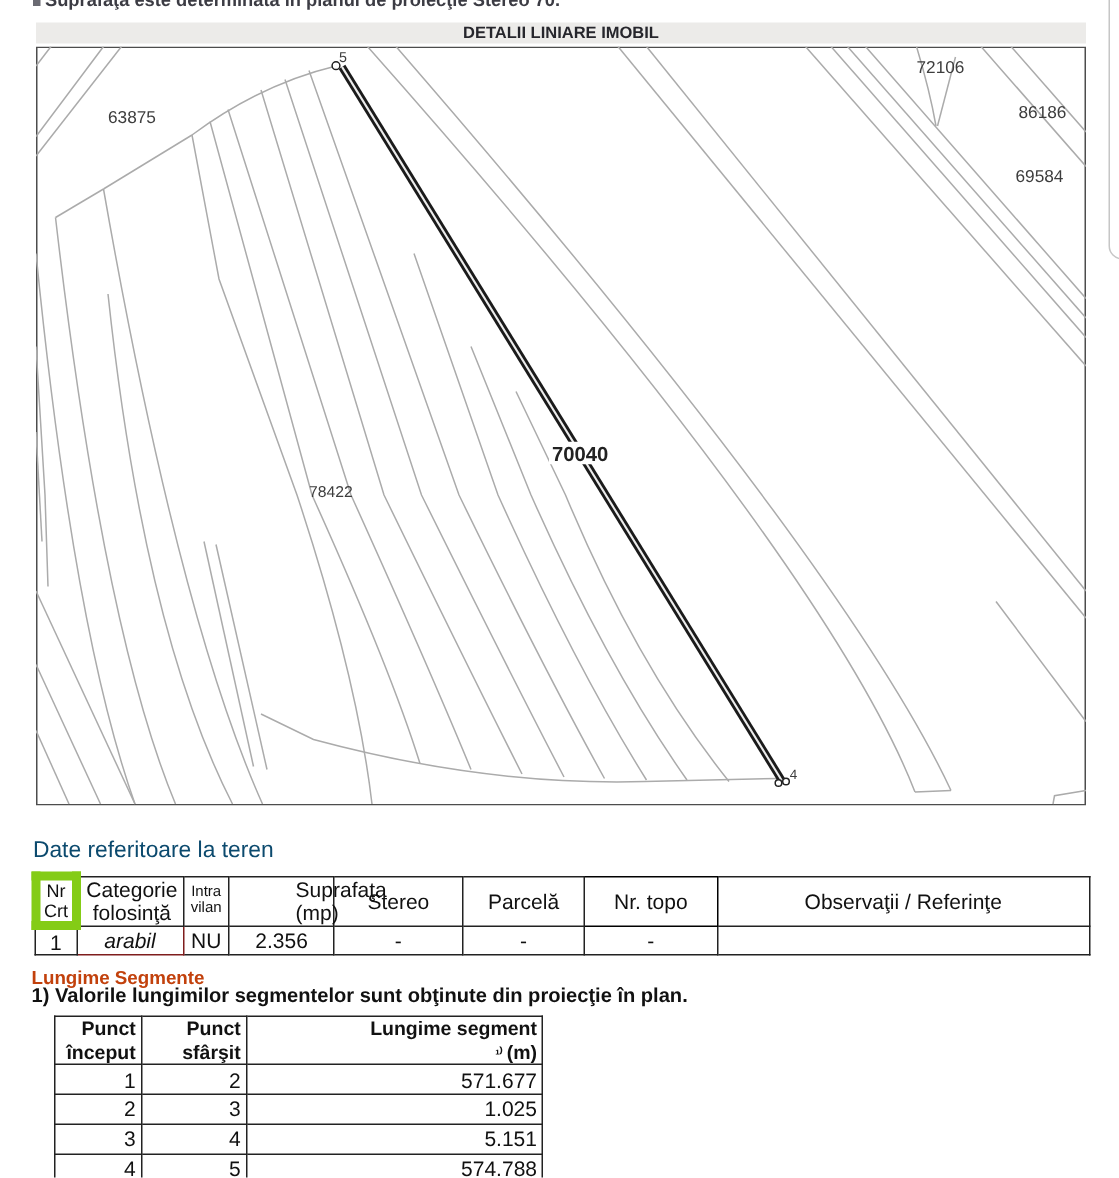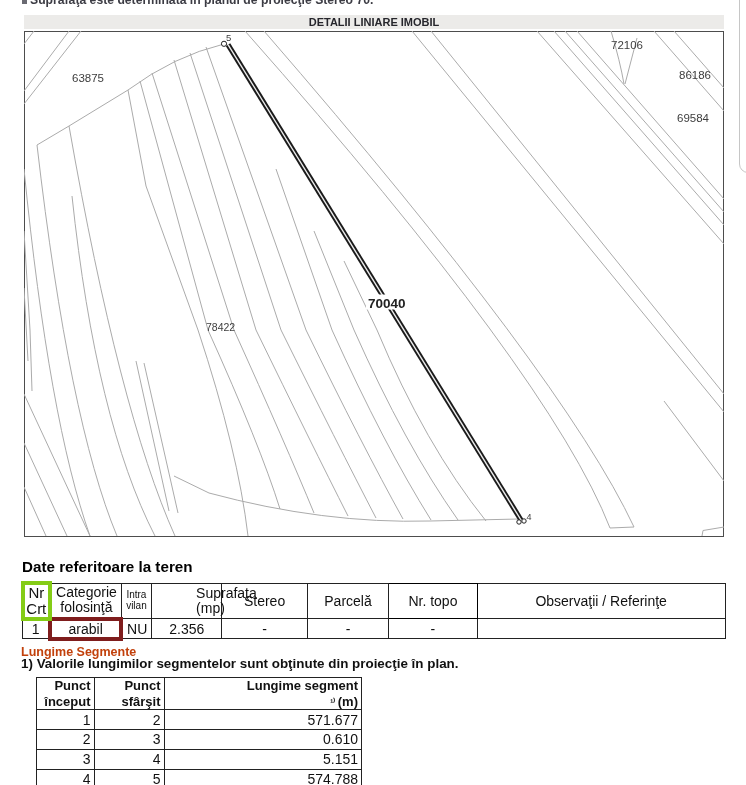--- a/index.html
+++ b/index.html
@@ -79,47 +79,47 @@
     <text x="587" y="17.5" font-size="11.5px">72106</text>
     <text x="655" y="47.5" font-size="11.5px">86186</text>
     <text x="653" y="90.5" font-size="11.5px">69584</text>
     <text x="182" y="300" font-size="10.5px">78422</text>
     <text x="344" y="276.5" font-size="13.5px" font-weight="bold" fill="#222">70040</text>
   </g>
 </svg>
 
 <div class="abs" style="left:738.5px;top:-12px;width:24px;height:183px;border:1.5px solid #c6c6c6;border-radius:9px;"></div>
 
-<div class="abs" style="left:22px;top:558px;font-size:15.2px;font-weight:bold;color:#000000;">Date referitoare la teren</div>
+<div class="abs" style="left:22px;top:558px;font-size:15.2px;font-weight:normal;color:#0c4a6e;">Date referitoare la teren</div>
 
 <table class="abs" style="left:20.5px;top:581px;border-collapse:collapse;table-layout:fixed;width:703px;font-size:14px;color:#111;text-align:center;">
   <colgroup>
     <col style="width:27.6px">
       <col style="width:71.2px">
       <col style="width:30.3px">
       <col style="width:70.3px">
     <col style="width:85.4px">
       <col style="width:81.5px">
       <col style="width:88.3px">
       <col style="width:248.2px">
   </colgroup>
   <tbody>
       <tr style="height:33px;">
-    <td style="border:4px solid #84cc16;font-size:15px;line-height:1.05;">Nr<br>Crt</td>
+    <td style="border:6px solid #84cc16;font-size:12px;line-height:1.05;">Nr<br>Crt</td>
     <td style="border:1px solid #222;font-size:14px;line-height:1.06;">Categorie<br>folosinţă</td>
     <td style="border:1px solid #222;font-size:10px;line-height:1.05;">Intra<br>vilan</td>
     <td style="border:1px solid #222;font-size:14px;line-height:1.06;padding-left:44px;">Suprafaţa<br>(mp)</td>
     <td style="border:1px solid #222;">Stereo</td>
     <td style="border:1px solid #222;">Parcelă</td>
     <td style="border:1px solid #000000;">Nr. topo</td>
     <td style="border:1px solid #222;text-align:center;">Observaţii / Referinţe</td>
   </tr>
   <tr style="height:18px;">
     <td style="border:1px solid #222;">1</td>
-    <td style="border:4px solid #7f1d1d;">arabil</td>
+    <td style="border:1px solid #7f1d1d;font-style:italic;">arabil</td>
     <td style="border:1px solid #222;margin-left:16px;">NU</td>
     <td style="border:1px solid #222;">2.356</td>
     <td style="border:1px solid #222;">-</td>
     <td style="border:1px solid #222;">-</td>
     <td style="border:1px solid #222;">-</td>
     <td style="border:1px solid #222;"></td>
   </tr>
 </tbody>
   </table>
 
@@ -139,21 +139,21 @@
     <td style="border:1px solid #222;font-weight:bold;font-size:13px;text-align:right;padding-right:3px;line-height:1.2;padding-left:16px;">Lungime segment<br><span style="font-size:9px;">¹⁾ </span>(m)</td>
   </tr>
   <tr style="height:19.8px;">
     <td style="border:1px solid #222;text-align:right;padding-right:3px;">1</td>
     <td style="border:1px solid #222;text-align:right;padding-right:3px;">2</td>
     <td style="border:1px solid #222;text-align:right;padding-right:3px;">571.677</td>
   </tr>
   <tr style="height:19.8px;">
     <td style="border:1px solid #222;text-align:right;padding-right:3px;">2</td>
     <td style="border:1px solid #222;text-align:right;padding-right:3px;">3</td>
-    <td style="border:1px solid #222;text-align:right;padding-right:3px;">0.610</td>
+    <td style="border:1px solid #222;text-align:right;padding-right:3px;">1.025</td>
   </tr>
   <tr style="height:19.8px;">
     <td style="border:1px solid #222;text-align:right;padding-right:3px;">3</td>
     <td style="border:1px solid #222;text-align:right;padding-right:3px;">4</td>
     <td style="border:1px solid #222;text-align:right;padding-right:3px;">5.151</td>
   </tr>
   <tr style="height:19.8px;">
     <td style="border:1px solid #222;text-align:right;padding-right:3px;">4</td>
     <td style="border:1px solid #222;text-align:right;padding-right:3px;">5</td>
     <td style="border:1px solid #222;text-align:right;padding-right:3px;">574.788</td>

